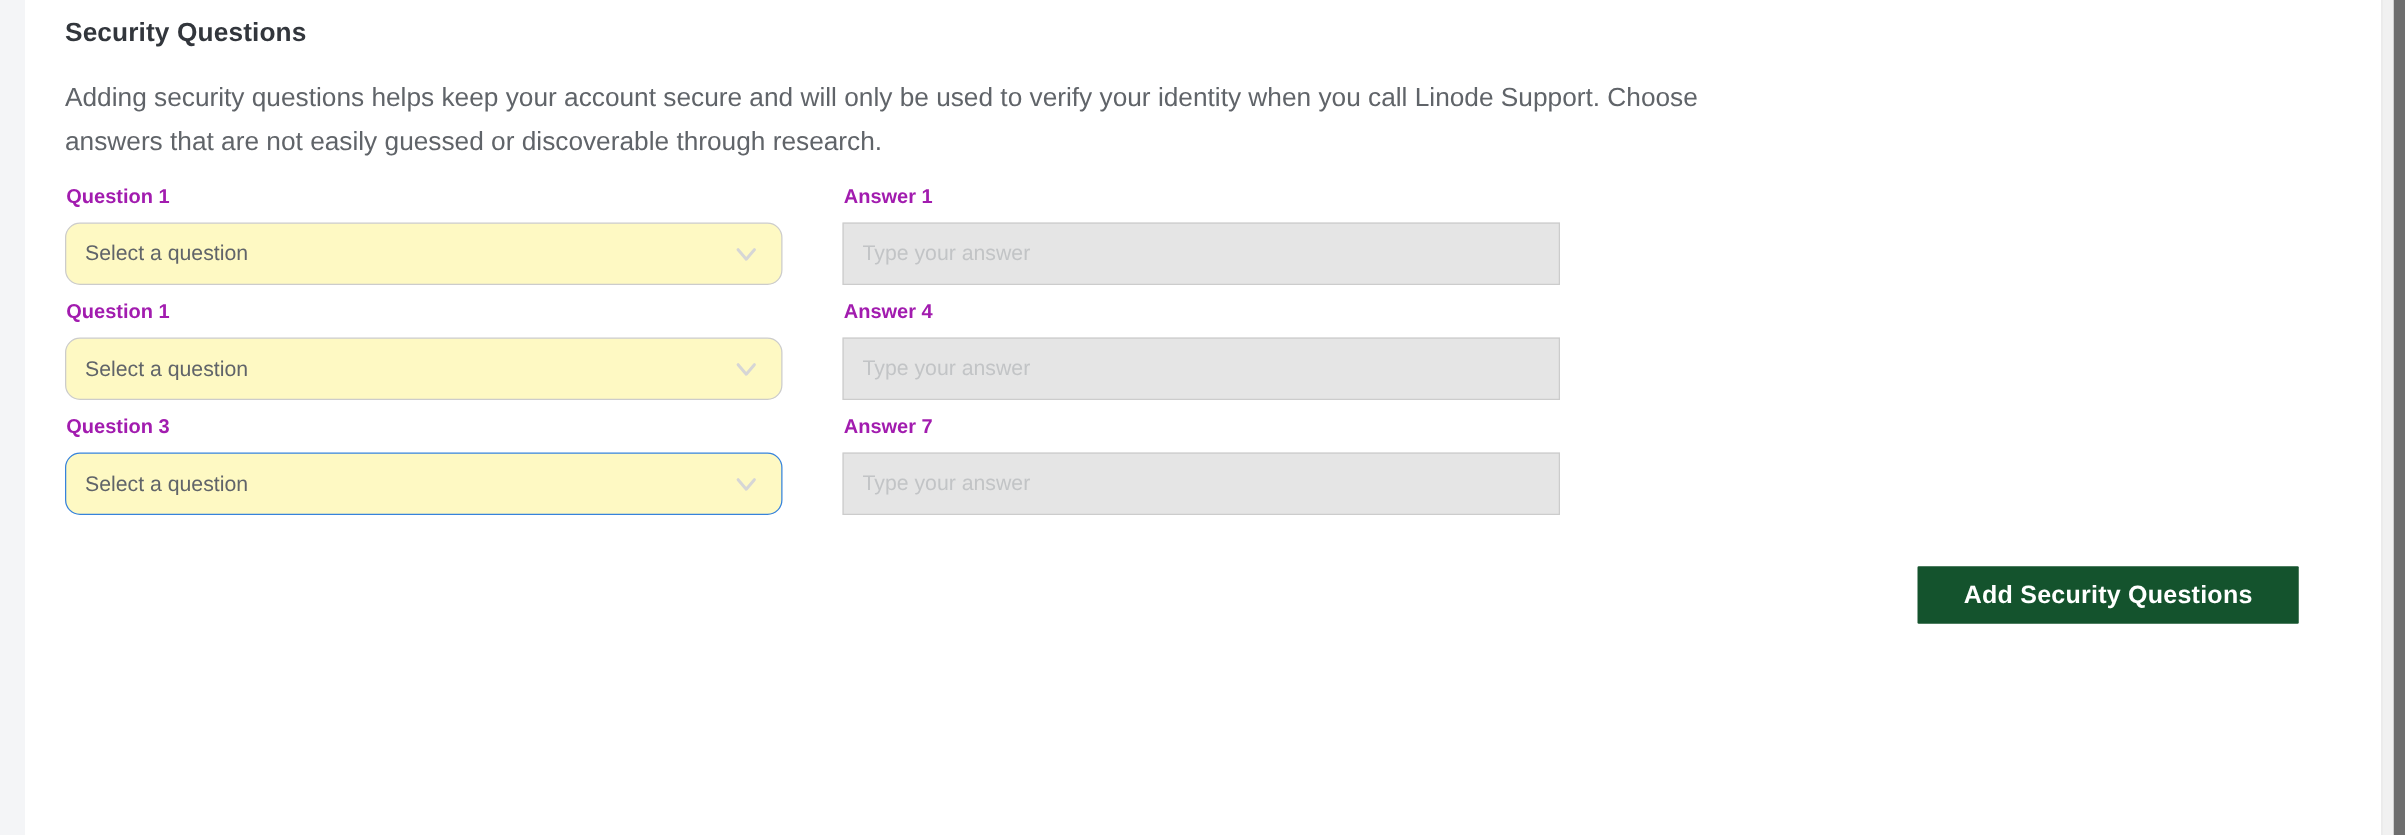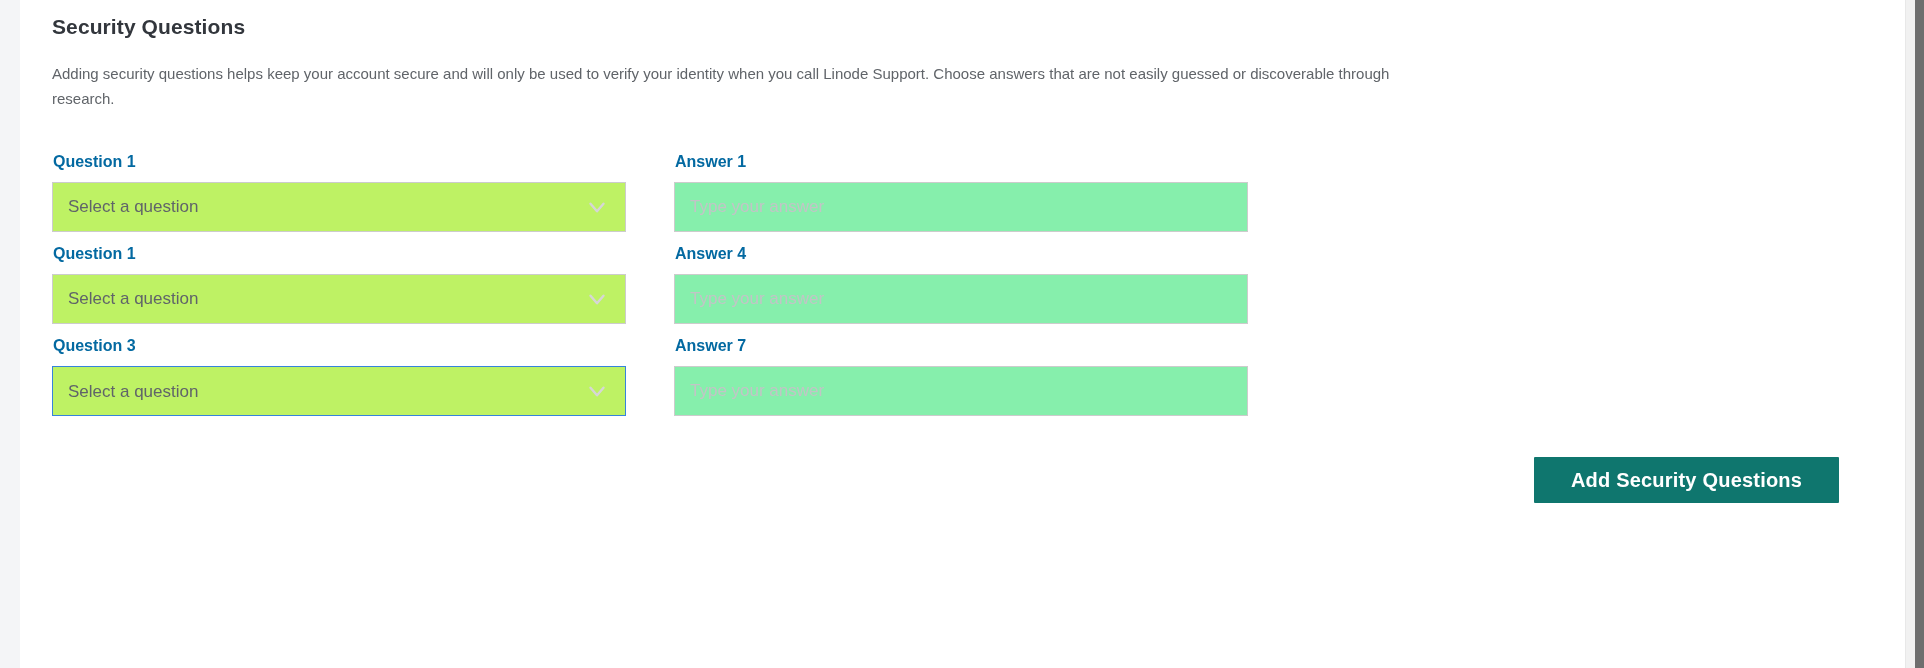--- a/index.html
+++ b/index.html
@@ -46,24 +46,24 @@
   .card-title {
     font-size: 21px;
     font-weight: bold;
     color: #32363c;
     letter-spacing: 0.1px;
     margin: 0 0 22px 0;
     line-height: 1.2;
   }
 
   .card-desc {
-    font-size: 15px;
+    font-size: 21px;
     color: #606469;
     line-height: 1.68;
-    margin: 0 0 40px 0;
+    margin: 0 0 16px 0;
     max-width: 1390px;
     font-weight: normal;
   }
 
   
   .form-grid {
     display: block;
   }
 
   .row {
@@ -77,32 +77,32 @@
     flex: 0 0 574px;
   }
   .col.answer-col {
     margin-left: 48px;
   }
 
   .field-label {
     display: block;
     font-size: 16px;
     font-weight: bold;
-    color: #0369a1;
+    color: #a21caf;
     margin: 0 0 11px 1px;
     line-height: 1.2;
   }
 
   
   .select-wrap {
     position: relative;
     height: 50px;
-    background: #bef264;
+    background: #fef9c3;
     border: 1px solid #ccc;
-    border-radius: 0;
+    border-radius: 12px;
     box-sizing: border-box;
     display: flex;
     align-items: center;
     cursor: pointer;
   }
   .select-wrap.focused {
     border: 1px solid #3683dc;
   }
   .select-value {
     font-size: 17px;
@@ -125,41 +125,41 @@
   }
   .chevron svg { display: block; }
 
   
   .text-input {
     width: 100%;
     height: 50px;
     box-sizing: border-box;
     border: 1px solid #ccc;
     border-radius: 0;
-    background: #86efac;
+    background: #e5e5e5;
     font-family: "Liberation Sans", "DejaVu Sans", sans-serif;
     font-size: 17px;
     color: #606469;
     padding: 16px 15px;
     outline: none;
   }
   .text-input::placeholder {
     color: #c2c4c6;
     opacity: 1;
   }
 
   
   .actions {
     display: flex;
     justify-content: flex-end;
     padding: 29px 0 0 0;
     margin-right: 53px;
   }
   .btn-primary {
-    background: #0f766e;
+    background: #14532d;
     color: #ffffff;
     border: none;
     border-radius: 1px;
     font-family: "Liberation Sans", "DejaVu Sans", sans-serif;
     font-size: 20px;
     font-weight: bold;
     letter-spacing: 0.2px;
     height: 46px;
     min-width: 305px;
     padding: 0 10px;

